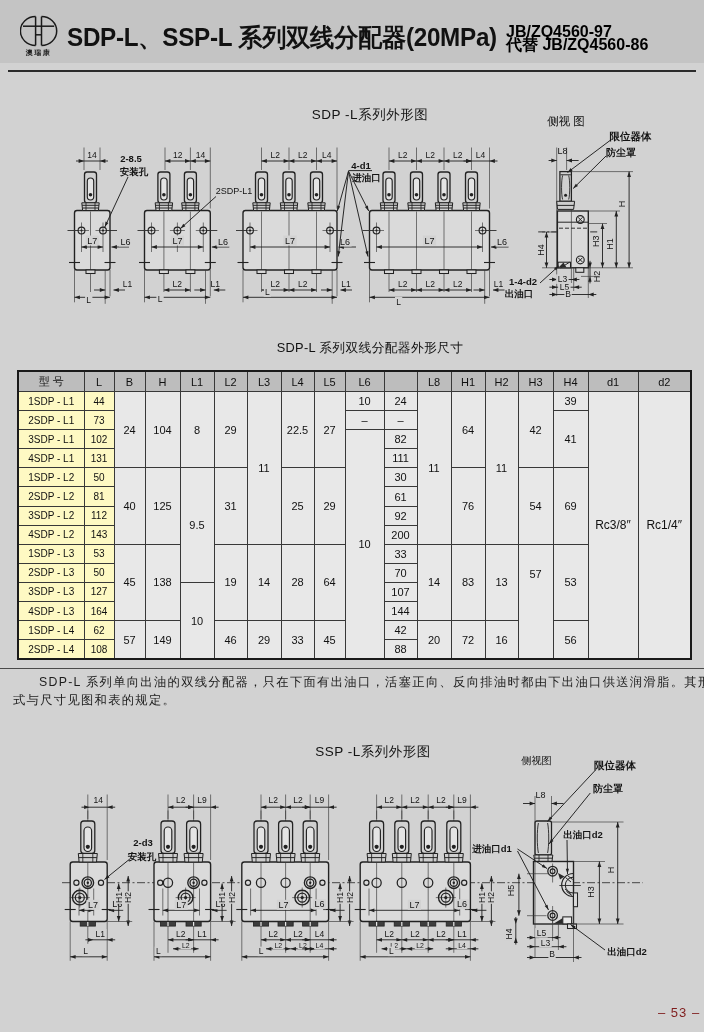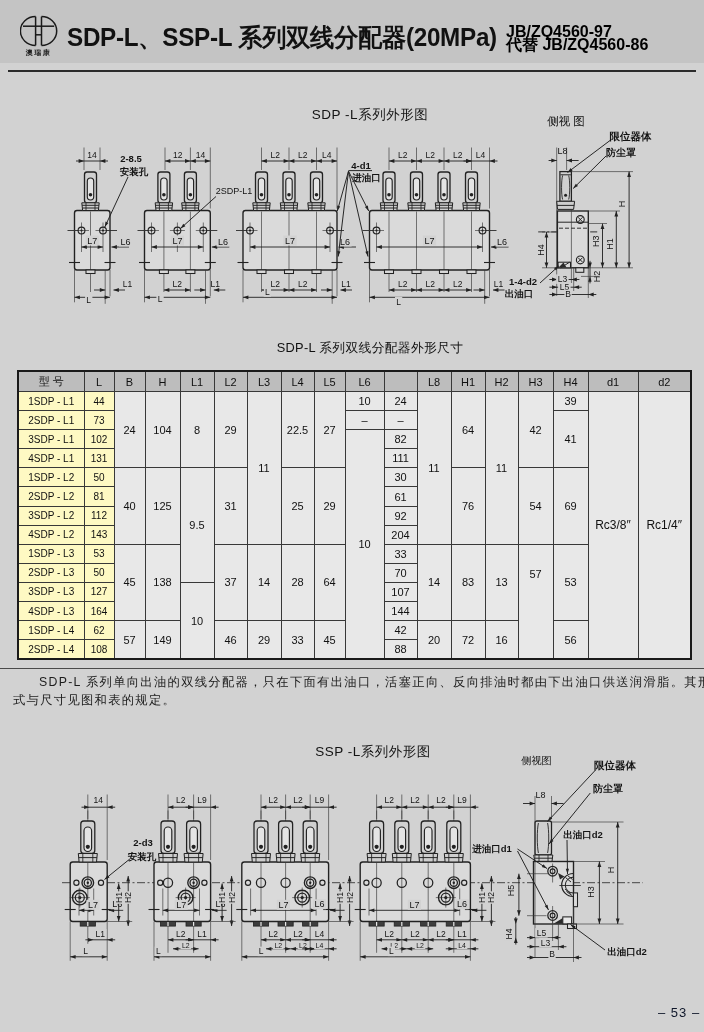--- a/index.html
+++ b/index.html
@@ -3,21 +3,21 @@
 html,body{margin:0;padding:0;}
 body{width:704px;height:1032px;background:#d2d2d2;font-family:"Liberation Sans",sans-serif;position:relative;overflow:hidden;}
 .abs{position:absolute;}
 #hdr{left:0;top:0;width:704px;height:63px;background:#c4c4c4;}
 #title{left:67px;top:20.5px;font-size:25px;font-weight:bold;color:#111;letter-spacing:-0.3px;white-space:nowrap;transform:scaleX(0.97);transform-origin:0 0;}
 #std{left:506px;top:24.5px;font-size:16px;font-weight:bold;color:#000000;line-height:13px;white-space:nowrap;}
 #hrule{left:8px;top:69.5px;width:688px;height:2.2px;background:#2b2b2b;}
 #ttitle{left:0;top:340px;width:740px;text-align:center;font-size:12.8px;letter-spacing:0.3px;color:#111;}
 #divider{left:0;top:667.5px;width:704px;height:1px;background:#4a4a4a;}
 #para{left:13px;top:674px;width:681px;font-size:12.3px;line-height:17.5px;color:#1c1c1c;letter-spacing:1.3px;white-space:nowrap;}
-#pgnum{left:658px;top:1005px;font-size:13px;color:#0f172a;letter-spacing:1px;}
+#pgnum{left:658px;top:1005px;font-size:13px;color:#7f1d1d;letter-spacing:1px;}
 table{position:absolute;left:17px;top:370px;border-collapse:collapse;table-layout:fixed;width:674px;}
 td,th{border:1px solid #383838;text-align:center;vertical-align:middle;font-size:11px;font-weight:normal;color:#111;padding:0;overflow:hidden;}
 th{background:#bdbdbd;height:19px;font-size:11px;margin-top:8px;}
 td{background:#e8e8e8;height:18.1px;}
 td.m{background:#fef9c3;font-size:10px;}
 td.d{font-size:12px;}
 table{border:2px solid #1a1a1a;}
 </style></head>
 <body>
 
@@ -141,28 +141,28 @@
         <td>61</td>
       </tr>
 <tr>
         <td class="m">3SDP - L2</td>
         <td class="m">112</td>
         <td>92</td>
       </tr>
 <tr>
         <td class="m">4SDP - L2</td>
         <td class="m">143</td>
-        <td>204</td>
+        <td>200</td>
       </tr>
 <tr>
         <td class="m">1SDP - L3</td>
         <td class="m">53</td>
         <td rowspan="4">45</td>
         <td rowspan="4">138</td>
-        <td rowspan="4">37</td>
+        <td rowspan="4">19</td>
         <td rowspan="4">14</td>
         <td rowspan="4">28</td>
         <td rowspan="4">64</td>
         <td>33</td>
         <td rowspan="4">14</td>
         <td rowspan="4">83</td>
         <td rowspan="4">13</td>
         <td rowspan="6">
           <div style="margin-top:-34px">57</div>
         </td>

